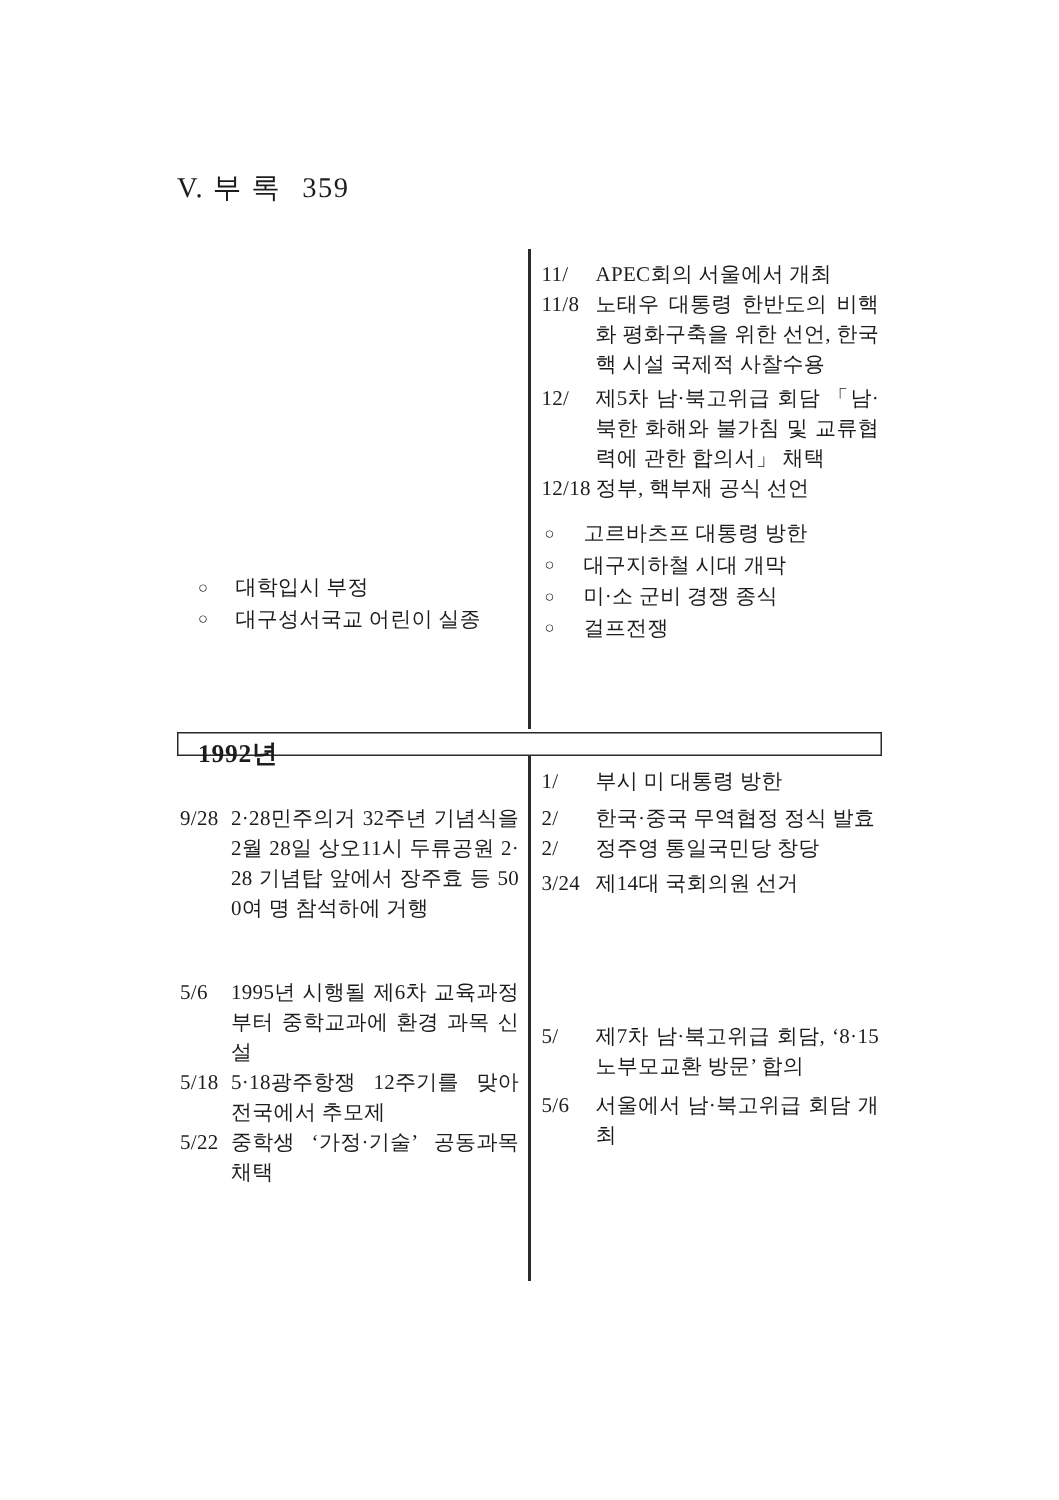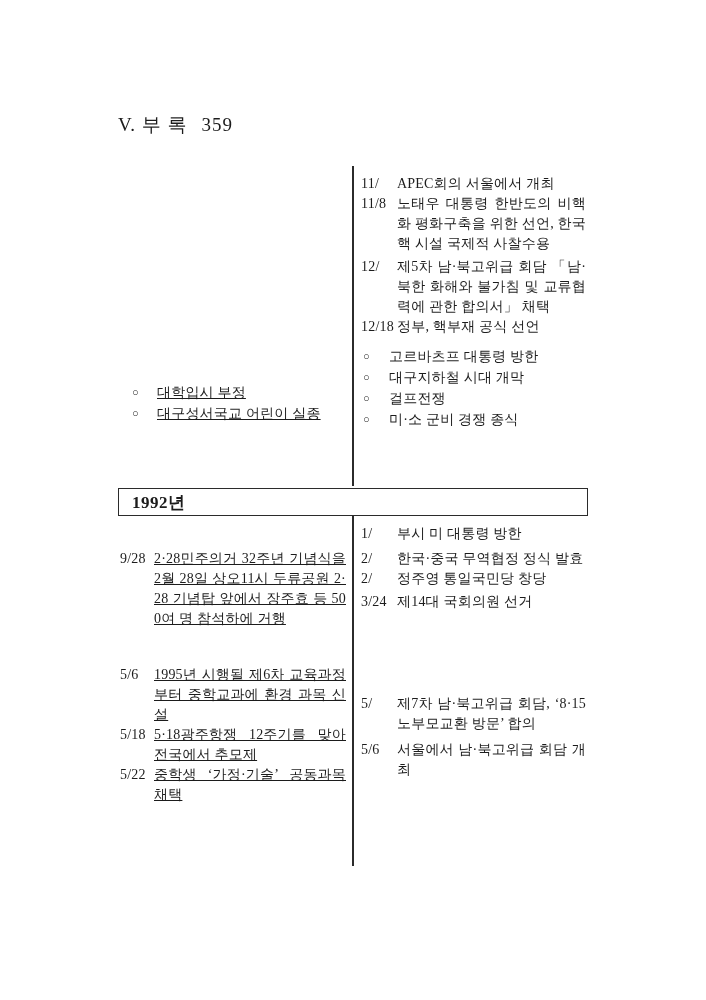--- a/index.html
+++ b/index.html
@@ -26,21 +26,20 @@
   }
   .page-header .sect { margin-right:14px; }
   .timeline-section {
     display:flex;
     align-items:stretch;
   }
   .col { box-sizing:border-box; }
   .col-left {
     width:234px;
     padding:0 6px 0 2px;
-    text-decoration:underline;
   }
   .col-right {
     flex:1;
     border-left:2px solid #2b2b2b;
     padding:8px 2px 14px 7px;
   }
   .event {
     font-size:14px;
     line-height:20px;
     letter-spacing:0.2px;
@@ -62,21 +61,21 @@
   .col-left .event.bullet { padding-left:25px; text-indent:-25px; margin-left:12px; }
   .event.bullet .event-date { min-width:26px; font-size:11px; vertical-align:1px; }
   .col-left .event.bullet .event-date { min-width:25px; }
   .event-group + .event-group { margin-top:5px; }
   #sec-1991 { min-height:320px; }
   #sec-1991 .col-left { padding-top:216px; }
   #sec-1991 .col-right .event-group:nth-child(2) { margin-top:3px; }
   #sec-1991 .col-right .event-group:nth-child(3) { margin-top:9px; }
   .year-box {
     border:1.5px solid #2b2b2b;
-    height:28px;
+    height:16px;
     line-height:27px;
     padding-left:13px;
     font-size:17px;
     font-weight:bold;
     letter-spacing:0.5px;
     margin-top:2px;
     box-sizing:border-box;
   }
   #sec-1992 { min-height:350px; }
   #sec-1992 .col-left { padding-top:33px; }
@@ -107,22 +106,22 @@
           <div class="event"><span class="event-date">11/</span><span class="event-text">APEC회의 서울에서 개최</span></div>
           <div class="event"><span class="event-date">11/8</span><span class="event-text">노태우 대통령 한반도의 비핵화 평화구축을 위한 선언, 한국 핵 시설 국제적 사찰수용</span></div>
         </div>
         <div class="event-group">
           <div class="event"><span class="event-date">12/</span><span class="event-text">제5차 남·북고위급 회담 「남·북한 화해와 불가침 및 교류협력에 관한 합의서」 채택</span></div>
           <div class="event"><span class="event-date">12/18</span><span class="event-text">정부, 핵부재 공식 선언</span></div>
         </div>
         <div class="event-group">
           <div class="event bullet"><span class="event-date">○</span><span class="event-text">고르바츠프 대통령 방한</span></div>
           <div class="event bullet"><span class="event-date">○</span><span class="event-text">대구지하철 시대 개막</span></div>
+          <div class="event bullet"><span class="event-date">○</span><span class="event-text">미·소 군비 경쟁 종식</span></div>
           <div class="event bullet"><span class="event-date">○</span><span class="event-text">걸프전쟁</span></div>
-          <div class="event bullet"><span class="event-date">○</span><span class="event-text">미·소 군비 경쟁 종식</span></div>
         </div>
       </div>
   </div>
 
   <div class="year-box">
     <span>1992년</span>
   </div>
 
   <div class="timeline-section" id="sec-1992">
     <div class="col col-left">

